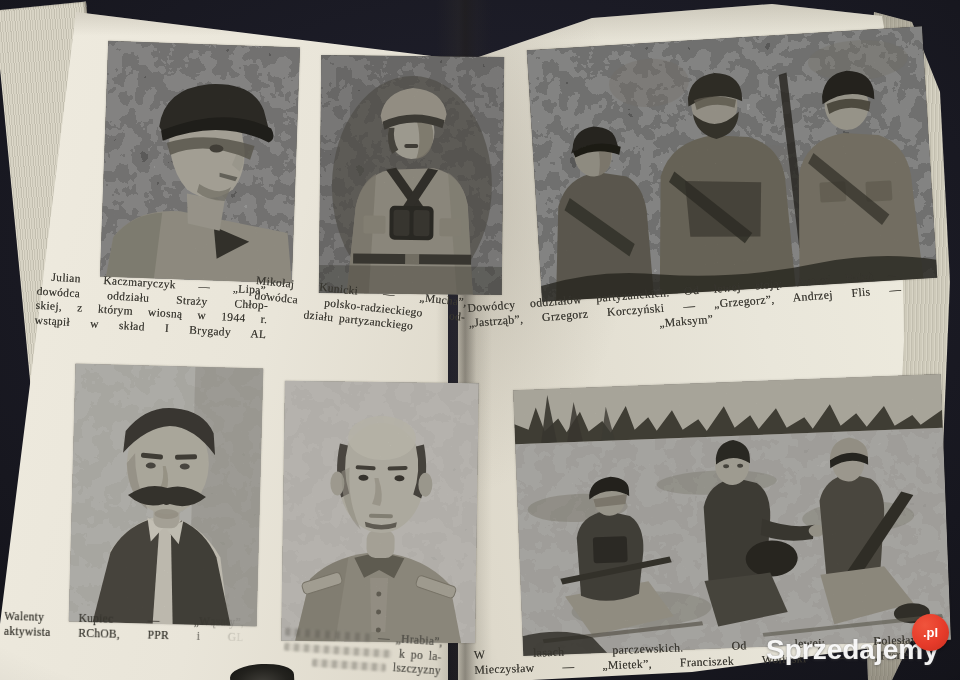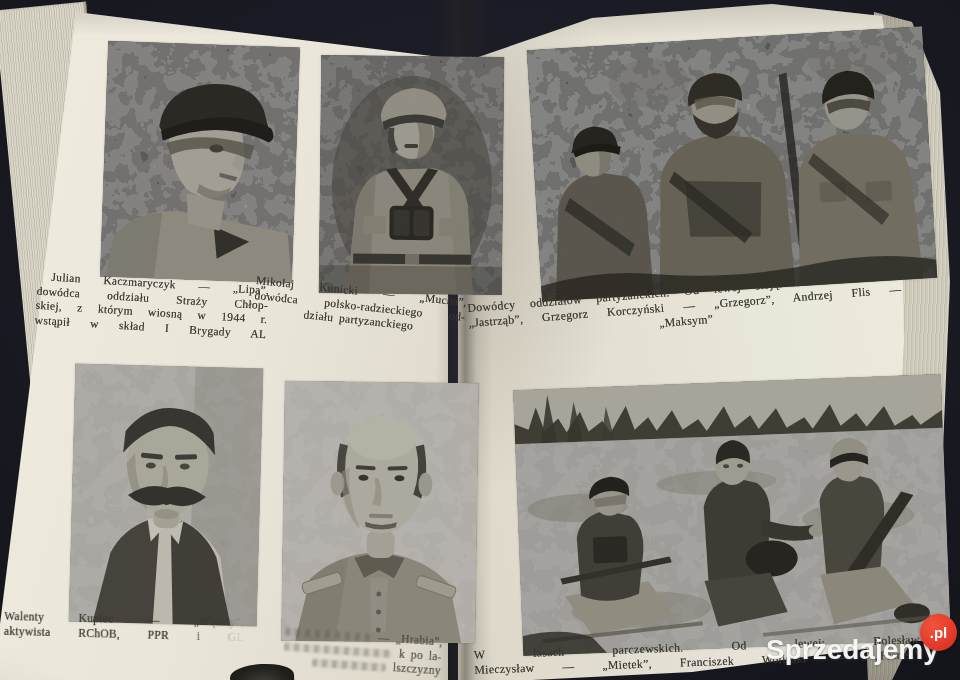--- a/index.html
+++ b/index.html
@@ -69,23 +69,23 @@
   .sm1{width:86px;}.sm2{width:108px;}.sm3{width:74px;}
 
   
   .thumb{position:absolute;left:230px;top:664px;width:64px;height:24px;z-index:25;border-radius:50% 50% 0 0;
     background:radial-gradient(ellipse at 50% 80%, #413f3a 0%, #23221e 55%, #141412 100%);transform:rotate(-3deg);}
 
   .watermark{position:absolute;left:766px;top:612px;width:200px;height:66px;z-index:50;}
   .wm-text{position:absolute;left:0;top:22px;font-family:"Liberation Sans","DejaVu Sans",sans-serif;
     font-weight:bold;font-size:28px;letter-spacing:0;color:rgba(255,255,255,.93);
     text-shadow:0 1px 3px rgba(70,70,70,.45), 0 0 1px rgba(120,120,120,.5);}
-  .wm-badge{position:absolute;left:154px;top:2px;width:37px;height:37px;border-radius:50%;
+  .wm-badge{position:absolute;left:146px;top:2px;width:37px;height:37px;border-radius:50%;
     background:radial-gradient(circle at 35% 30%, #f0543c 0%, #e63b2a 55%, #c92f20 100%);
-    color:#fff;font-family:"Liberation Sans","DejaVu Sans",sans-serif;font-weight:bold;font-size:15px;
+    color:#fff;font-family:"Liberation Sans","DejaVu Sans",sans-serif;font-weight:bold;font-size:13px;
     display:flex;align-items:center;justify-content:center;box-shadow:0 1px 3px rgba(0,0,0,.35);}
 </style>
 </head>
 <body>
 
 <div class="stage">
 
   <svg width="0" height="0" style="position:absolute" aria-hidden="true">
     <defs>
       <filter id="bl-dark" x="0%" y="0%" width="100%" height="100%">

